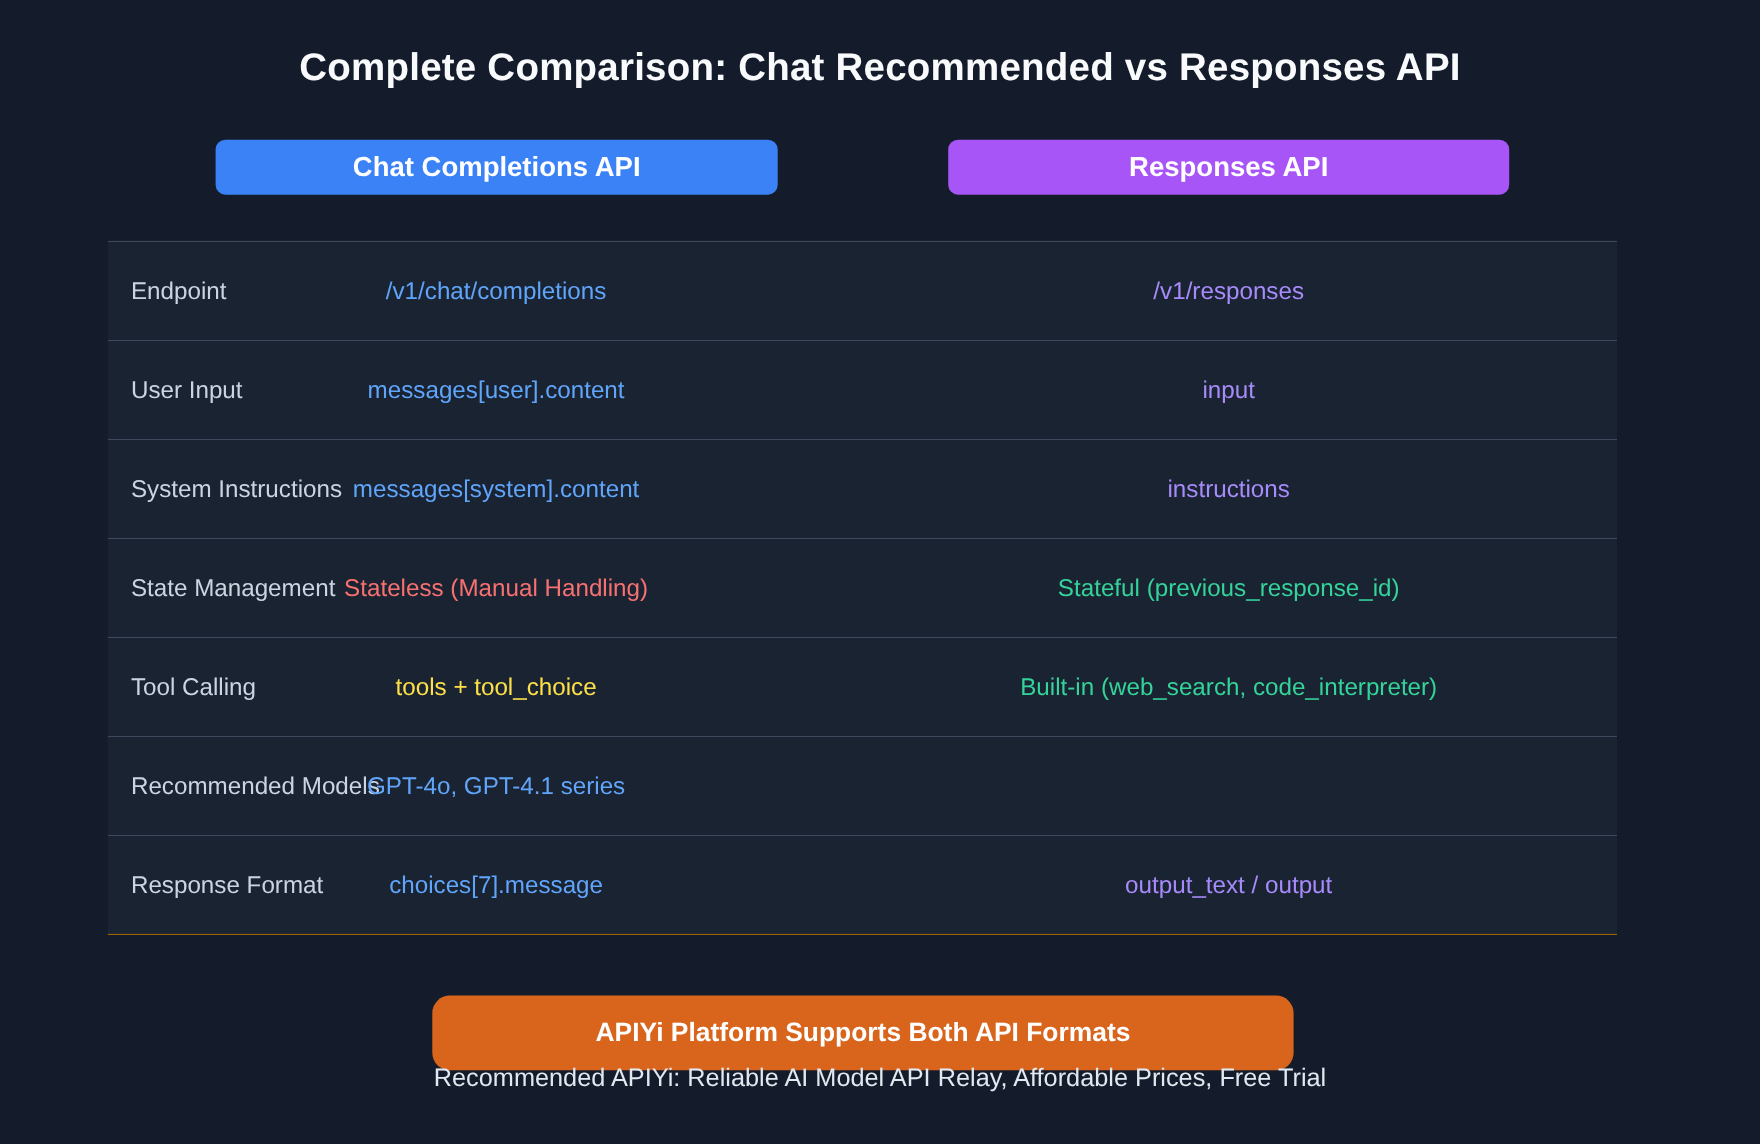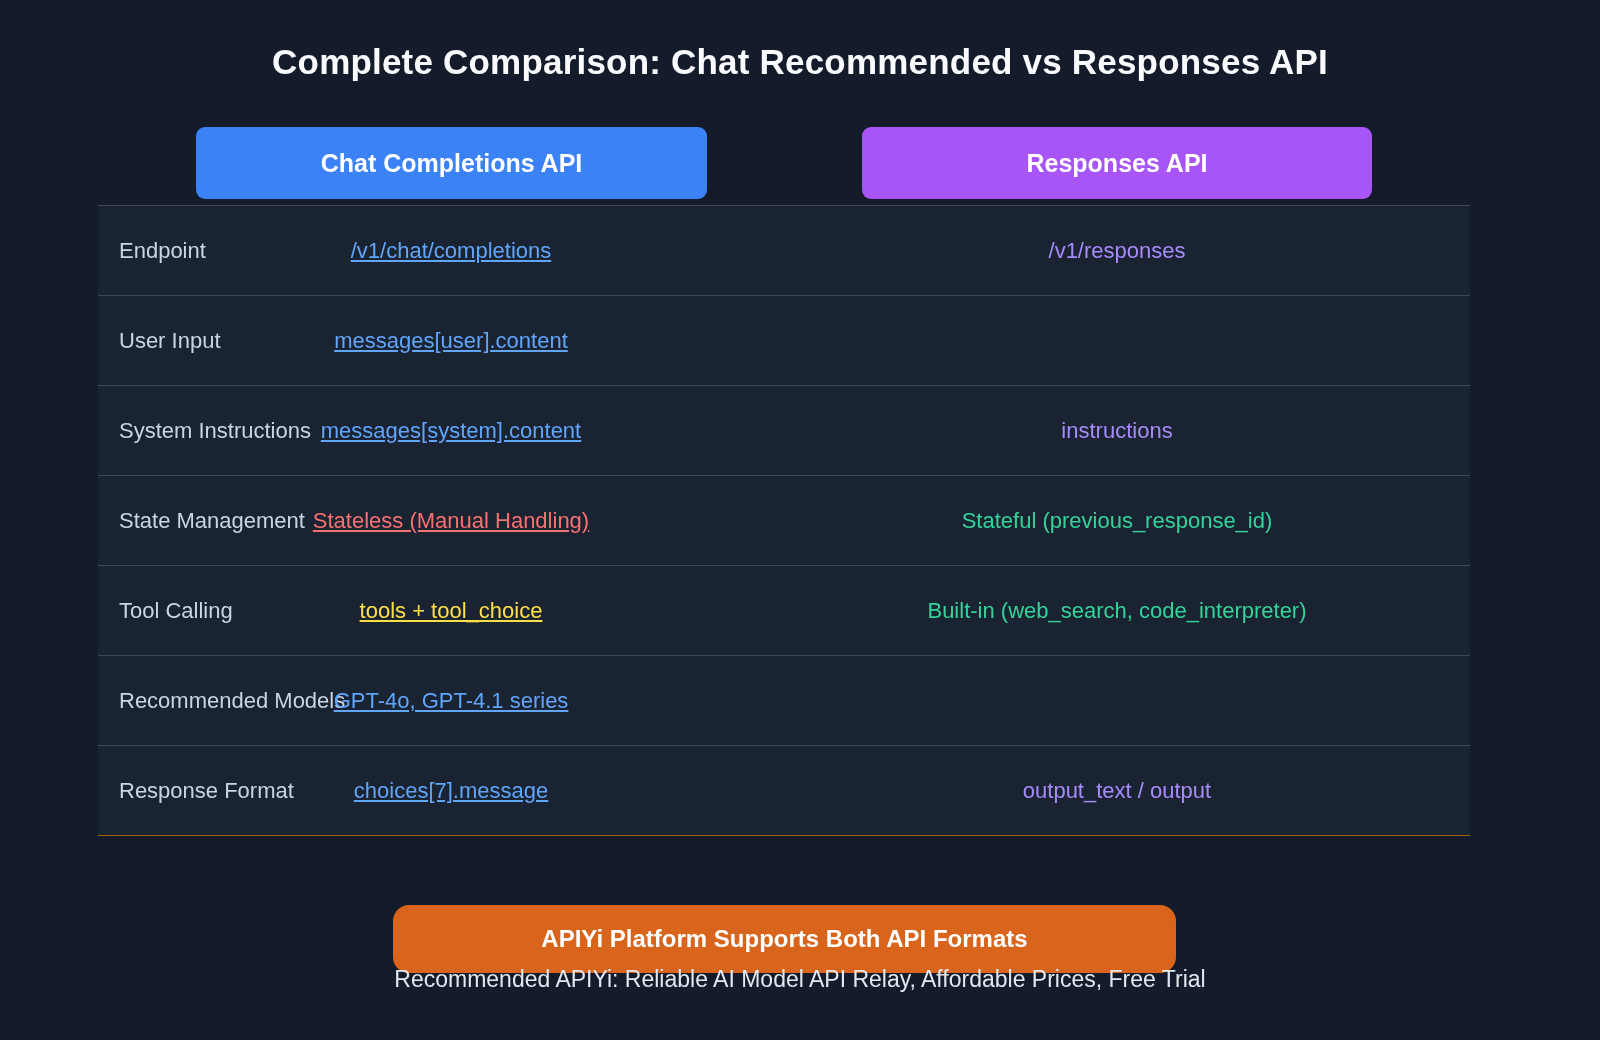--- a/index.html
+++ b/index.html
@@ -6,43 +6,43 @@
   body{
     width:1600px;height:1040px;position:relative;overflow:hidden;
     background:#141c2b;
     font-family:"Liberation Sans",sans-serif;
   }
   .title{
     position:absolute;top:42px;left:0;width:1600px;text-align:center;
     font-size:35px;font-weight:bold;color:#f8fafc;letter-spacing:.2px;
   }
   .pill{
-    position:absolute;top:127px;height:72px;border-radius:9px;
+    position:absolute;top:127px;height:50px;border-radius:9px;
     display:flex;align-items:center;justify-content:center;
     font-size:25px;font-weight:bold;color:#ffffff;
   }
   .pill1{left:196px;width:511px;}
   .pill2{left:862px;width:510px;}
   .table{
-    position:absolute;left:98px;top:205px;width:1372px;
+    position:absolute;left:98px;top:219px;width:1372px;
   }
   .row{
     position:relative;height:89px;background:#1a2332;
     border-top:1px solid #3e485c;
   }
   .row:last-child{border-bottom:1px solid #a16207;}
   .row-label{
     position:absolute;left:21px;top:50%;transform:translateY(-50%);
     font-size:22px;color:#cbd5e1;white-space:nowrap;
   }
   .cell{
     position:absolute;top:50%;transform:translateY(-50%);
     text-align:center;font-size:22px;white-space:nowrap;
   }
-  .c1{left:0;width:706px;text-decoration:underline;}
+  .c1{left:0;width:706px;}
   .c2{left:666px;width:706px;}
   .banner{
     position:absolute;left:393px;top:862px;width:783px;height:68px;
     border-radius:16px;display:flex;align-items:center;justify-content:center;
     font-size:24px;font-weight:bold;color:#ffffff;
   }
   .footer{
     position:absolute;top:966px;left:0;width:1600px;text-align:center;
     font-size:23px;color:#e2e8f0;
   }
@@ -63,20 +63,21 @@
 
   <div class="row">
     <span class="row-label">Endpoint</span>
     <span class="cell c1" style="color: rgb(96, 165, 250);">/v1/chat/completions</span>
     <span class="cell c2" style="color: rgb(167, 139, 250);">/v1/responses</span>
   </div>
 
   <div class="row">
     <span class="row-label">User Input</span>
     <span class="cell c1" style="color: rgb(96, 165, 250);">messages[user].content</span>
+    <span class="cell c2" style="color: rgb(167, 139, 250);">input</span>
   </div>
 
   <div class="row">
     <span class="row-label">System Instructions</span>
     <span class="cell c1" style="color: rgb(96, 165, 250);">messages[system].content</span>
     <span class="cell c2" style="color: rgb(167, 139, 250);">instructions</span>
   </div>
 
   <div class="row">
     <span class="row-label">State Management</span>

